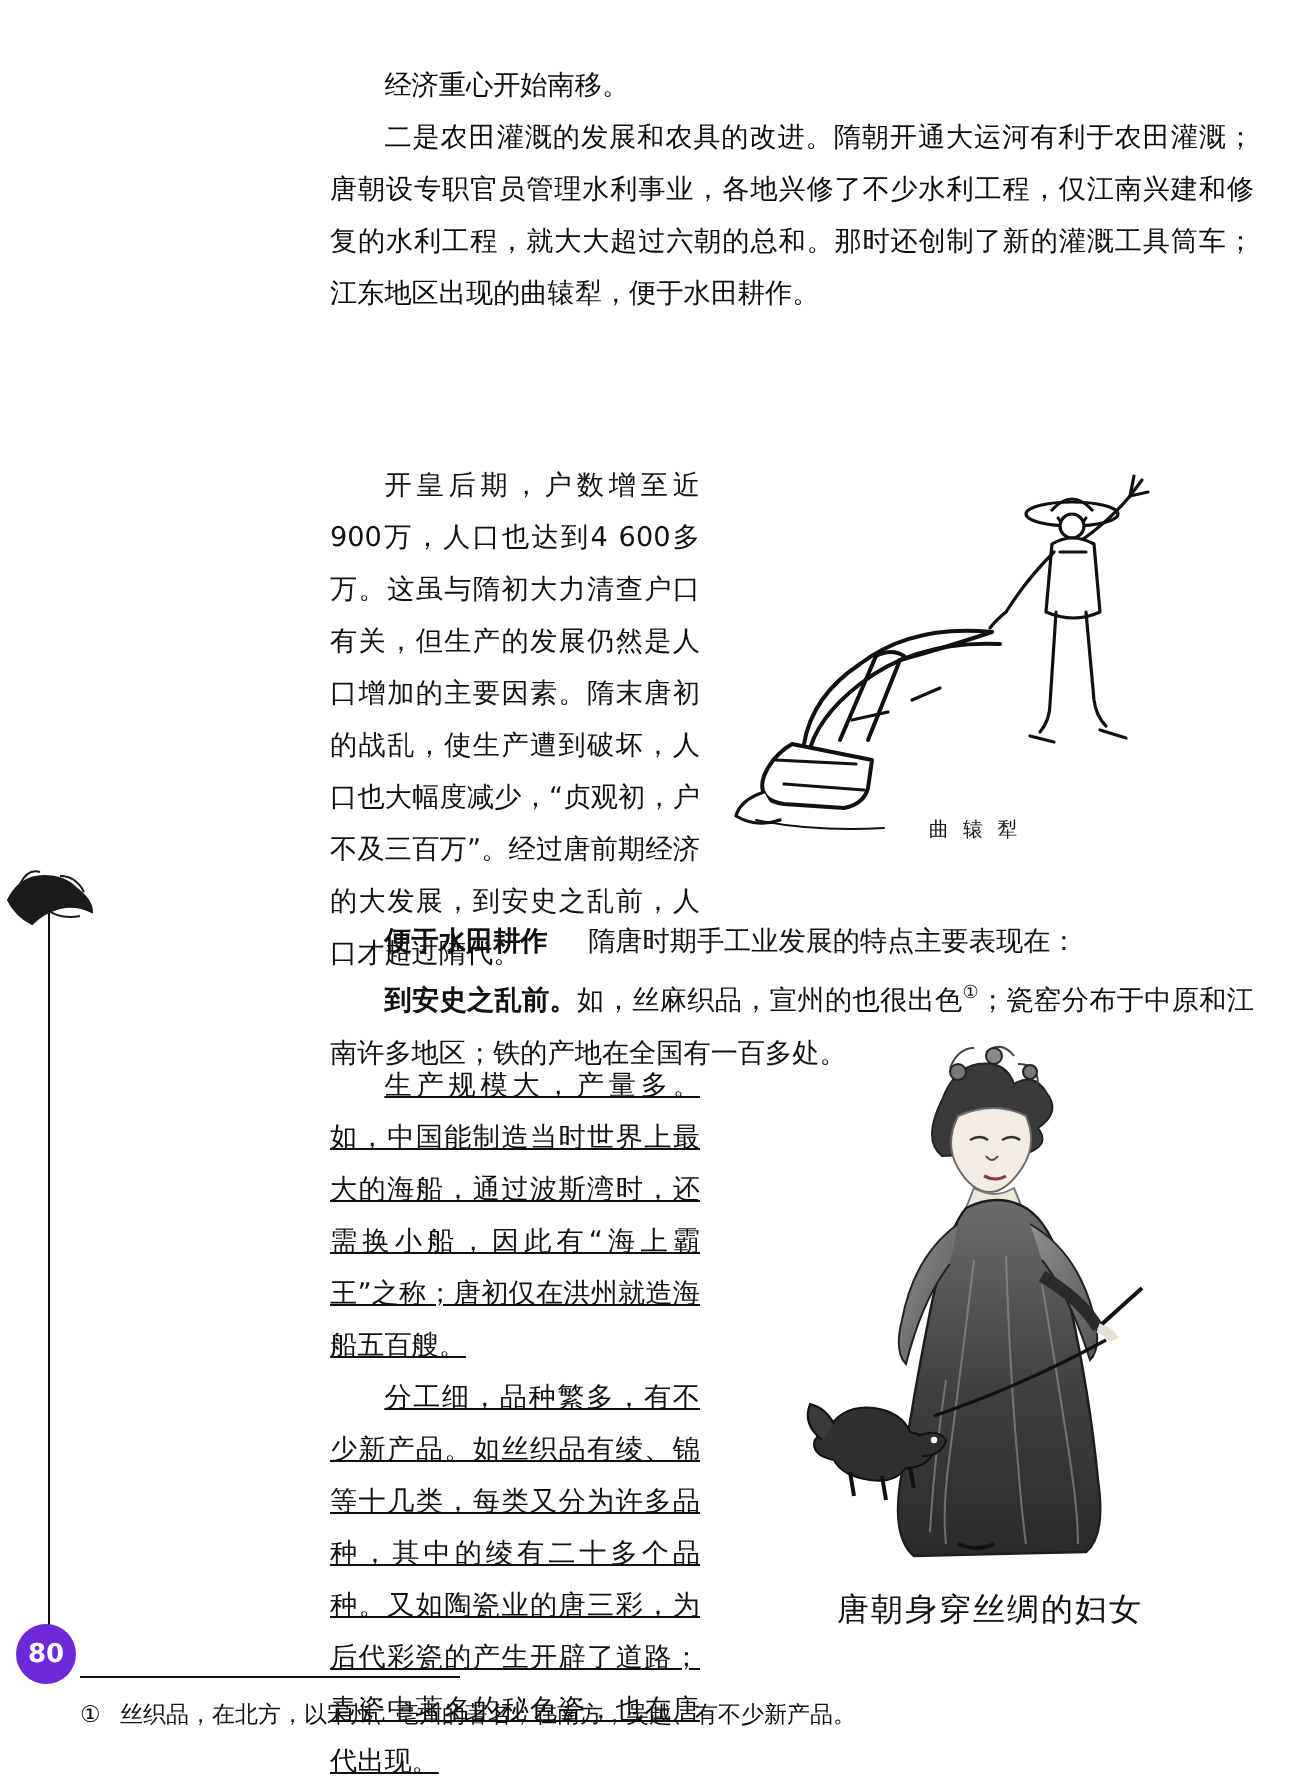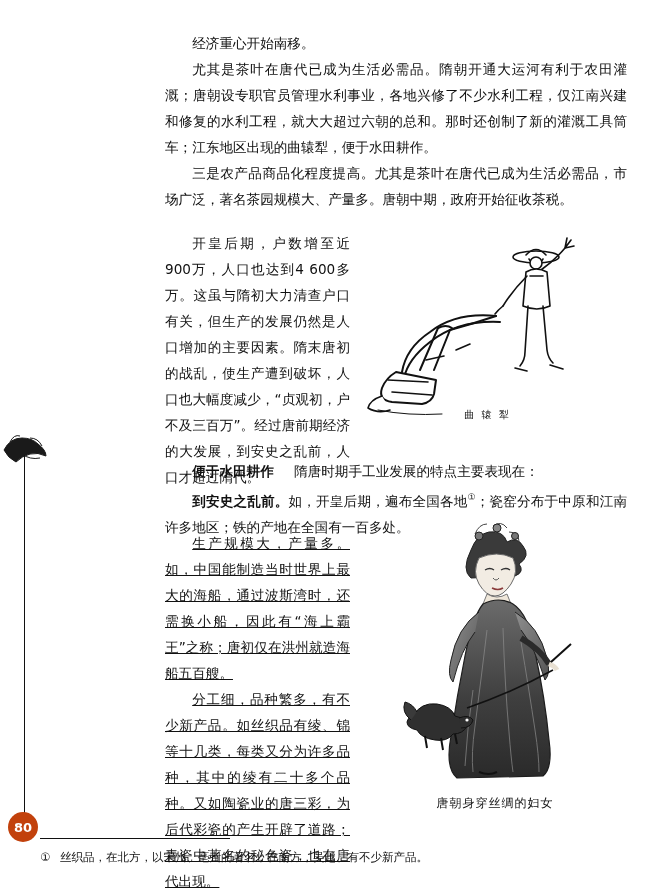--- a/index.html
+++ b/index.html
@@ -87,21 +87,21 @@
     top: 520px;
     width: 240px;
     height: 265px;
   }
   .lady-cap {
     position: absolute;
     left: 375px;
     top: 795px;
     width: 240px;
     text-align: center;
-    font-size: 12px;
+    font-size: 16px;
     color: #111;
     letter-spacing: 1px;
   }
 
   
   .footnote-rule {
     position: absolute;
     left: 40px;
     top: 838px;
     width: 190px;
@@ -119,21 +119,21 @@
   }
 
   
   .page-num {
     position: absolute;
     left: 8px;
     top: 812px;
     width: 30px;
     height: 30px;
     border-radius: 50%;
-    background: #c2410c;
+    background: #6d28d9;
     color: #fff;
     font-size: 13px;
     display: flex;
     align-items: center;
     justify-content: center;
     font-weight: bold;
   }
 
   
   .margin-rule {
@@ -158,22 +158,21 @@
     vertical-align: super;
   }
 </style>
 </head>
 <body>
 
 <div class="page">
 
   <div class="col">
     <p class="p">经济重心开始南移。</p>
-    <p class="p">尤其是茶叶在唐代已成为生活必需品。隋朝开通大运河有利于农田灌溉；唐朝设专职官员管理水利事业，各地兴修了不少水利工程，仅江南兴建和修复的水利工程，就大大超过六朝的总和。那时还创制了新的灌溉工具筒车；江东地区出现的曲辕犁，便于水田耕作。</p>
-    <p class="p">三是农产品商品化程度提高。尤其是茶叶在唐代已成为生活必需品，市场广泛，著名茶园规模大、产量多。唐朝中期，政府开始征收茶税。</p>
+    <p class="p">二是农田灌溉的发展和农具的改进。隋朝开通大运河有利于农田灌溉；唐朝设专职官员管理水利事业，各地兴修了不少水利工程，仅江南兴建和修复的水利工程，就大大超过六朝的总和。那时还创制了新的灌溉工具筒车；江东地区出现的曲辕犁，便于水田耕作。</p>
   </div>
 
   <div class="inset">
     <p class="p">开皇后期，户数增至近900万，人口也达到4 600多万。这虽与隋初大力清查户口有关，但生产的发展仍然是人口增加的主要因素。隋末唐初的战乱，使生产遭到破坏，人口也大幅度减少，“贞观初，户不及三百万”。经过唐前期经济的大发展，到安史之乱前，人口才超过隋代。</p>
   </div>
 
   <div class="plow-wrap">
     <svg viewBox="0 0 255 215" width="255" height="215">
       <g fill="none" stroke="#111" stroke-width="1.6" stroke-linecap="round" stroke-linejoin="round">
 
@@ -218,21 +217,21 @@
     </svg>
   </div>
   <div class="plow-cap">曲 辕 犁</div>
 
   <div style="position:absolute;left:165px;top:458px;width:462px;font-size:13.6px;line-height:26px;text-align:justify;">
     <p class="p">
       <span class="bold">便于水田耕作</span>
       <span style="display:inline-block;width:16px;"></span><span>隋唐时期手工业发展的特点主要表现在：</span>
     </p>
     <p class="p">
-      <span class="bold">到安史之乱前。</span><span>如，开皇后期，遍布全国各地</span><span class="sup">①</span><span>；瓷窑分布于中原和江南许多地区；铁的产地在全国有一百多处。</span>
+      <span class="bold">到安史之乱前。</span><span>如，丝麻织品，宣州的也很出色</span><span class="sup">①</span><span>；瓷窑分布于中原和江南许多地区；铁的产地在全国有一百多处。</span>
     </p>
   </div>
 
   <div class="inset2">
     <p class="p">生产规模大，产量多。如，中国能制造当时世界上最大的海船，通过波斯湾时，还需换小船，因此有“海上霸王”之称；唐初仅在洪州就造海船五百艘。</p>
     <p class="p">分工细，品种繁多，有不少新产品。如丝织品有绫、锦等十几类，每类又分为许多品种，其中的绫有二十多个品种。又如陶瓷业的唐三彩，为后代彩瓷的产生开辟了道路；青瓷中著名的秘色瓷，也在唐代出现。</p>
   </div>
 
   <div class="lady-wrap">
     <svg viewBox="0 0 240 265" width="240" height="265">

